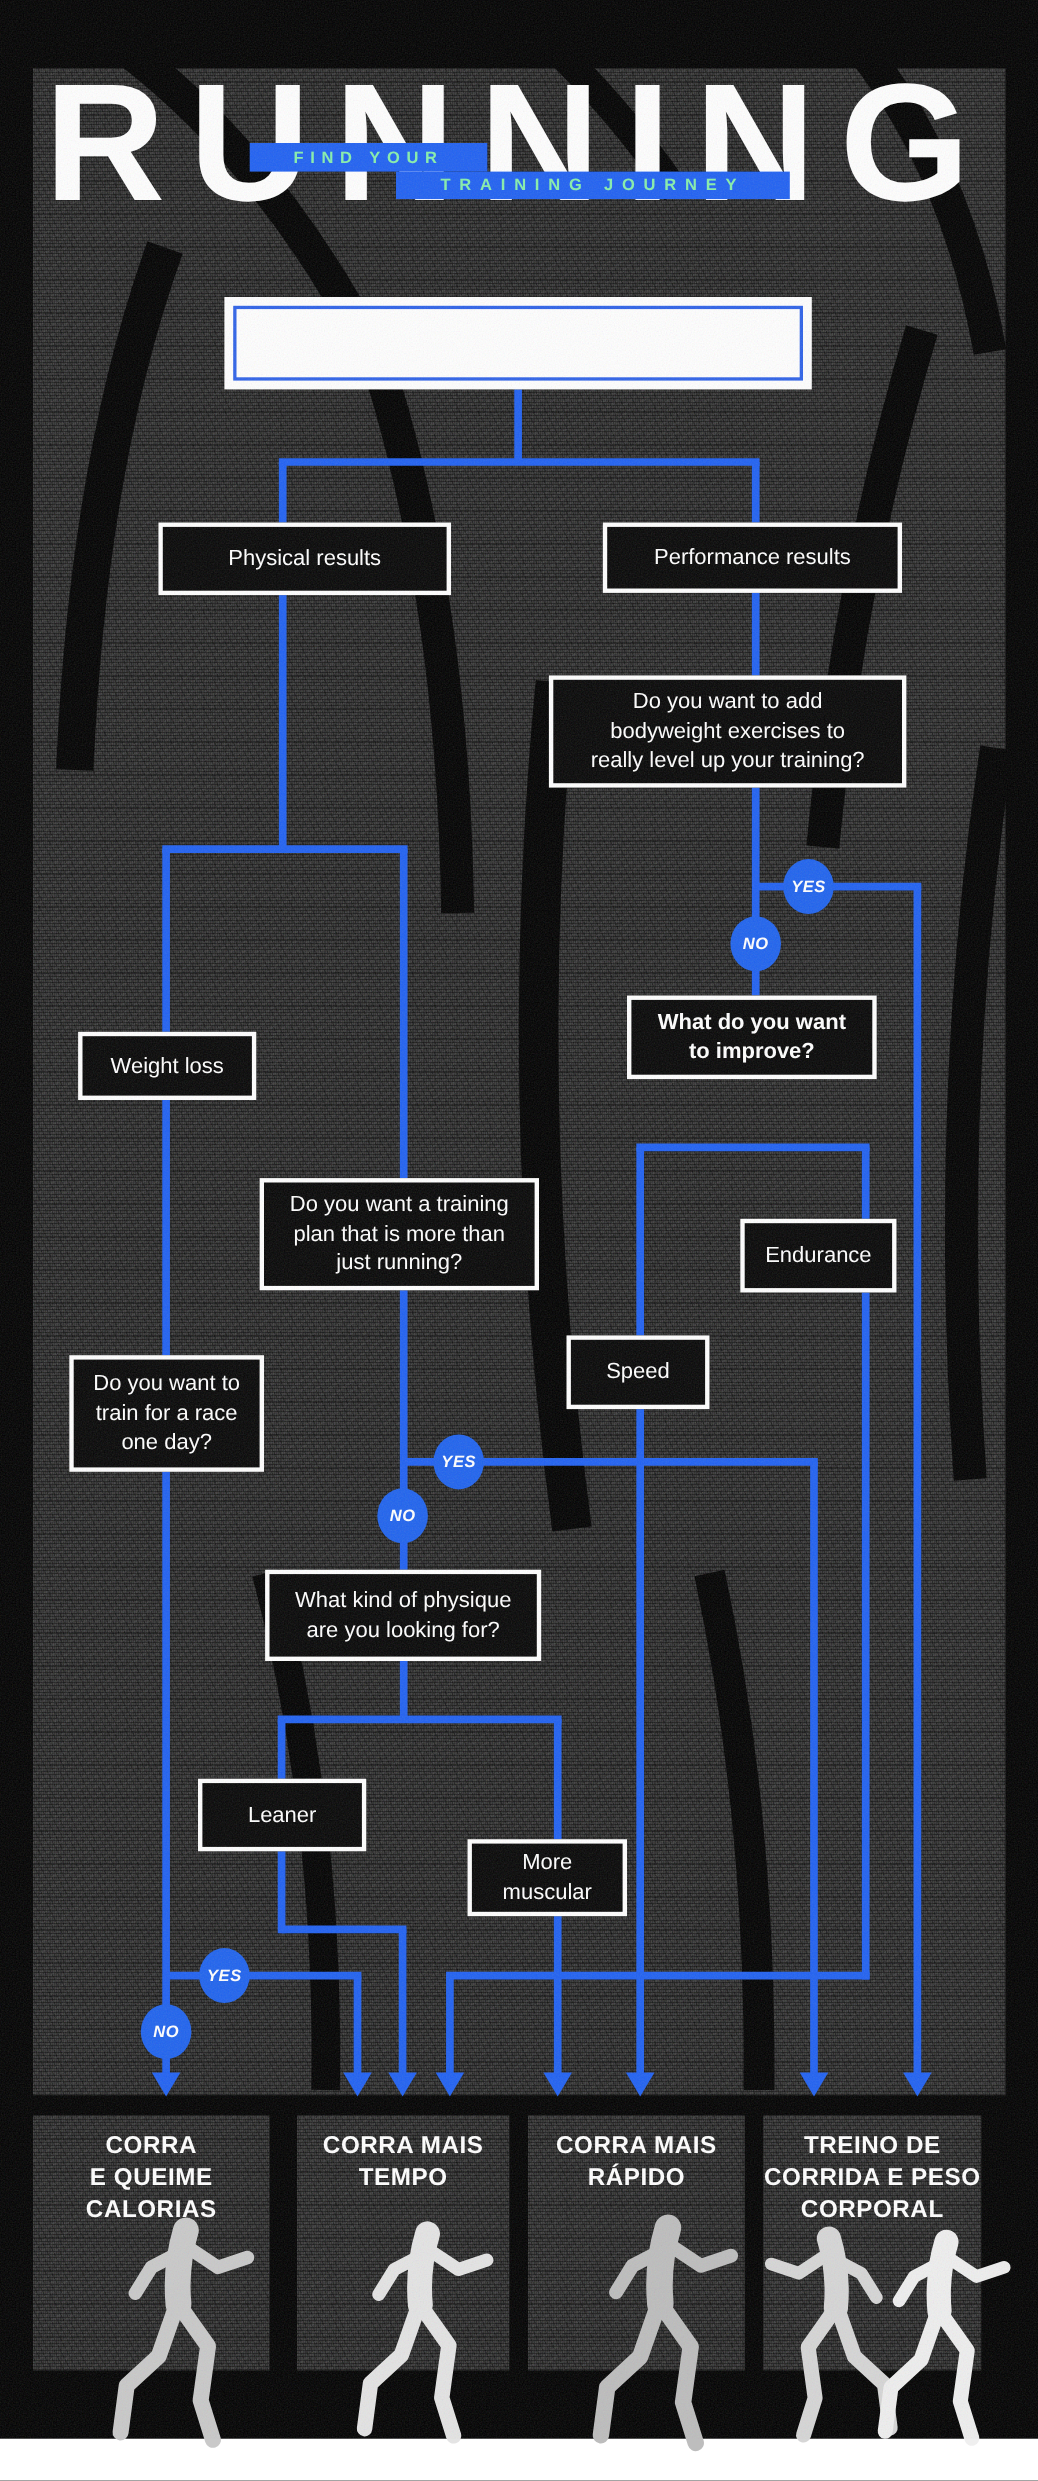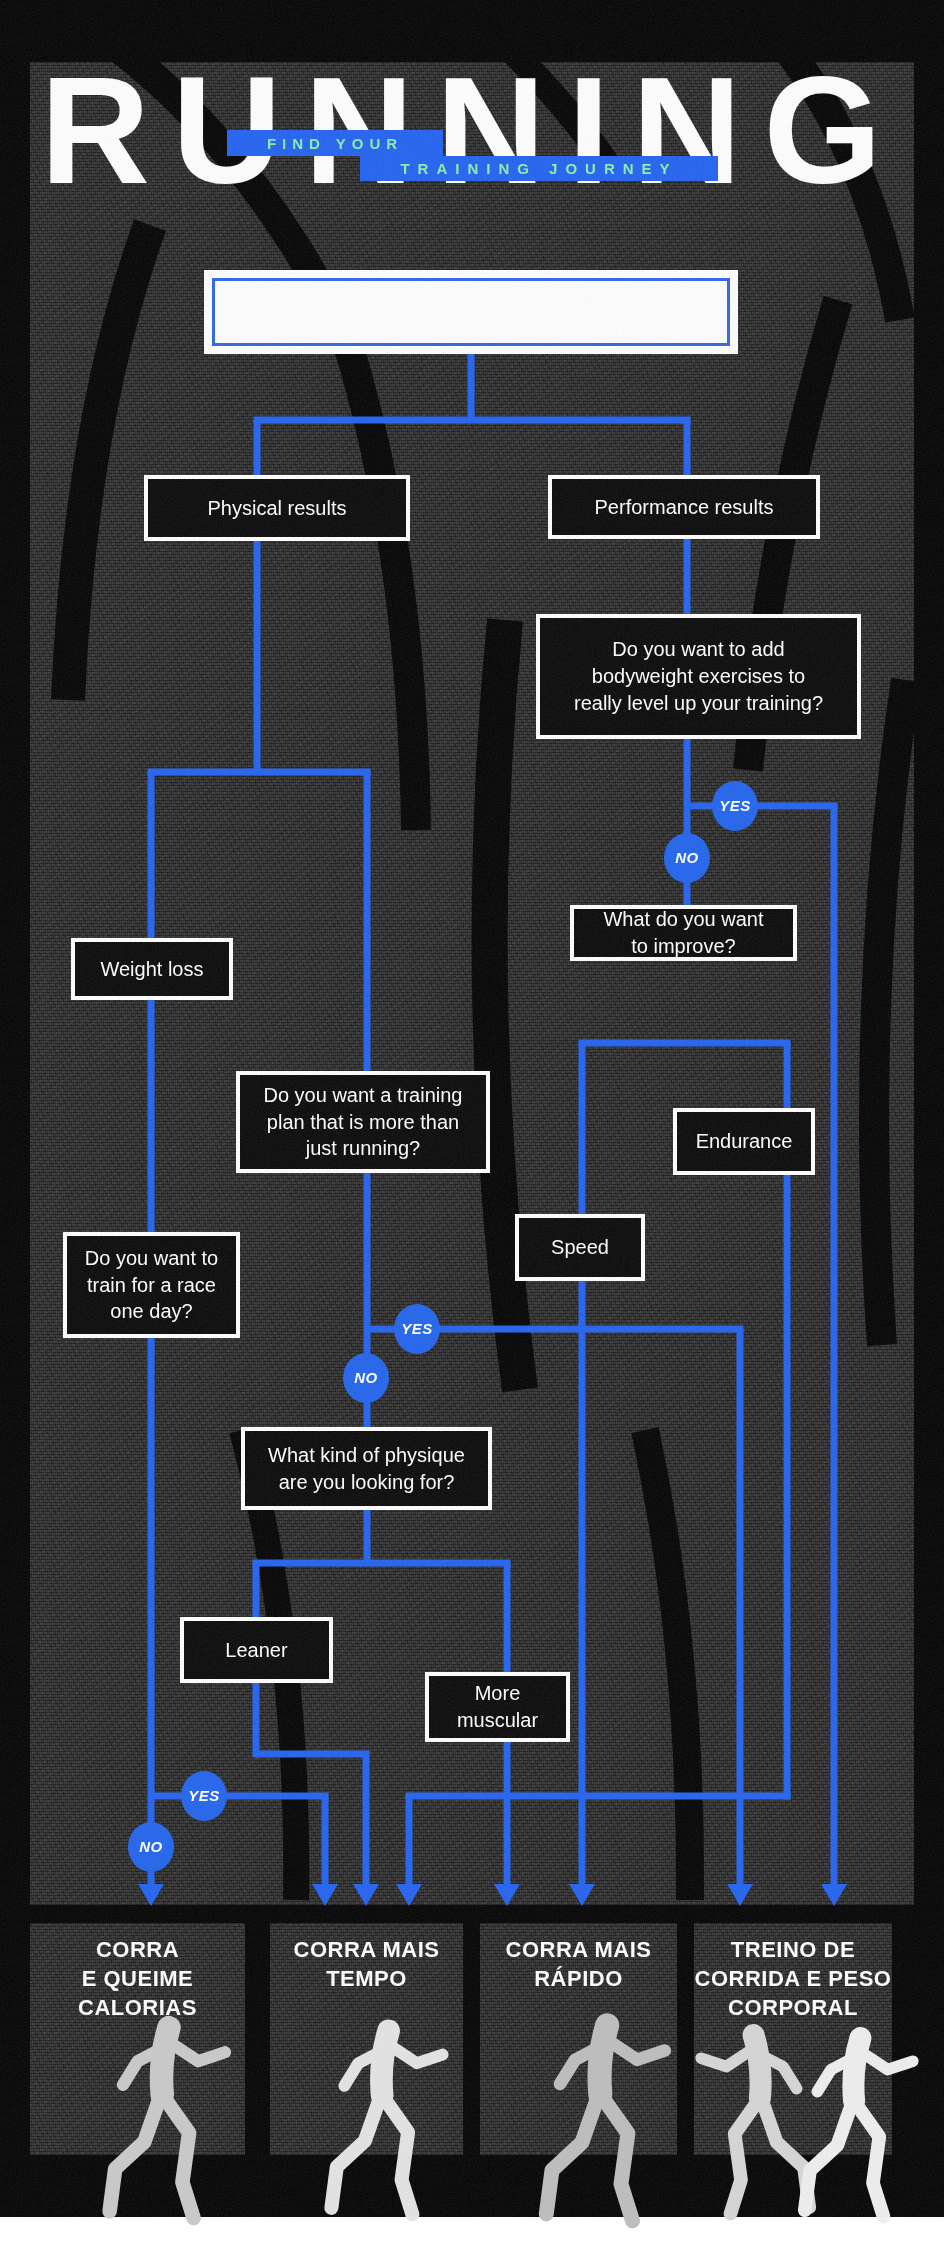--- a/index.html
+++ b/index.html
@@ -162,25 +162,25 @@
   <div class="title">RUNNING</div>
   <div class="banner b1">FIND YOUR</div>
   <div class="banner b2">TRAINING JOURNEY</div>
 
   <div class="qbox">
     <div class="qborder"></div>
   </div>
 
   <div class="node" style="left:144px;top:475px;width:266px;height:66px;">Physical results</div>
   <div class="node" style="left:548px;top:475px;width:272px;height:64px;">Performance results</div>
-  <div class="node" style="left:536px;top:614px;width:325px;height:125px;">Do you want to add
+  <div class="node" style="left:499px;top:614px;width:325px;height:102px;">Do you want to add
 bodyweight exercises to
 really level up your training?</div>
   <div class="node" style="left:71px;top:938px;width:162px;height:62px;">Weight loss</div>
-  <div class="node" style="left:570px;top:905px;width:227px;height:56px;">What do you want
+  <div class="node" style="left:570px;top:905px;width:227px;height:76px;font-weight:bold;">What do you want
 to improve?</div>
   <div class="node" style="left:236px;top:1071px;width:254px;height:102px;">Do you want a training
 plan that is more than
 just running?</div>
   <div class="node" style="left:673px;top:1108px;width:142px;height:67px;">Endurance</div>
   <div class="node" style="left:515px;top:1214px;width:130px;height:67px;">Speed</div>
   <div class="node" style="left:63px;top:1232px;width:177px;height:106px;">Do you want to
 train for a race
 one day?</div>
   <div class="node" style="left:241px;top:1427px;width:251px;height:83px;">What kind of physique

